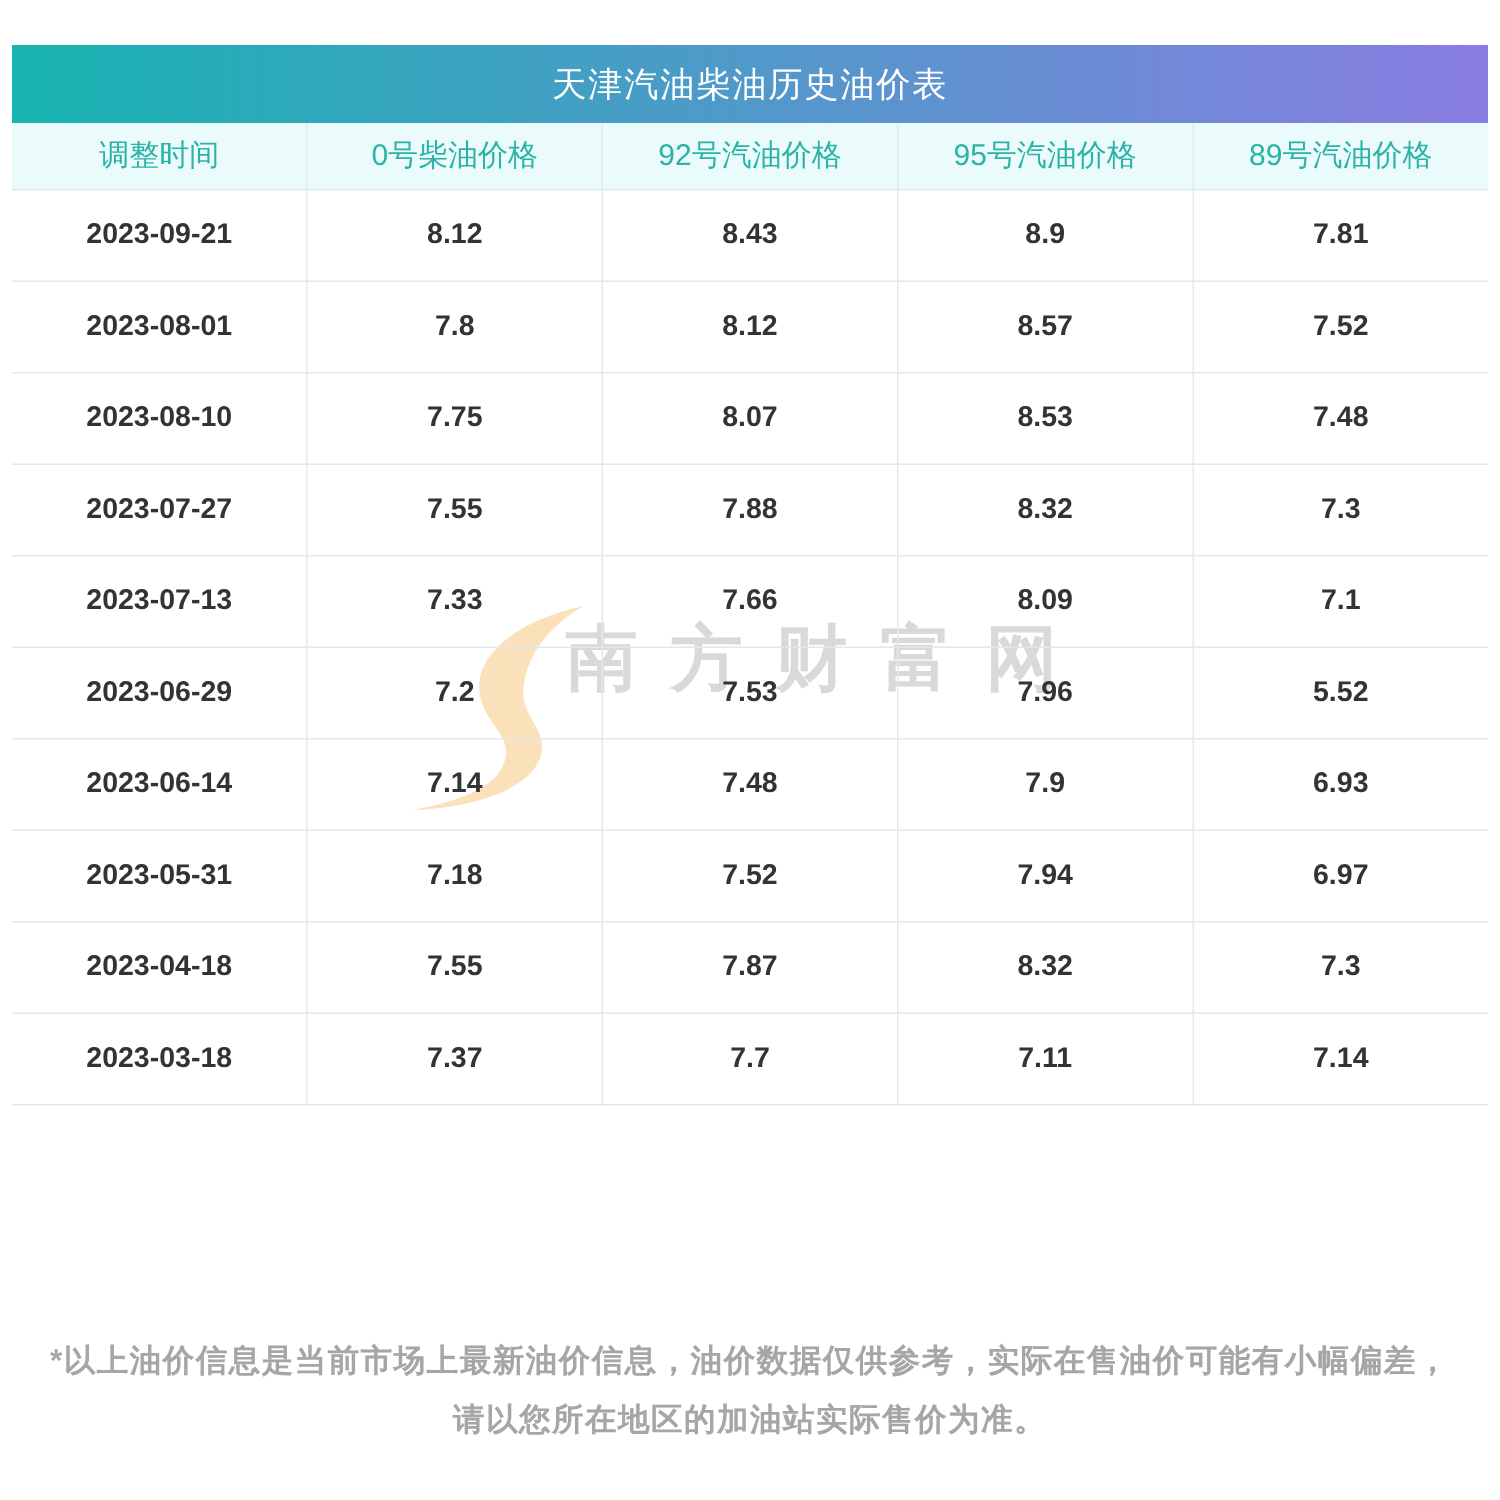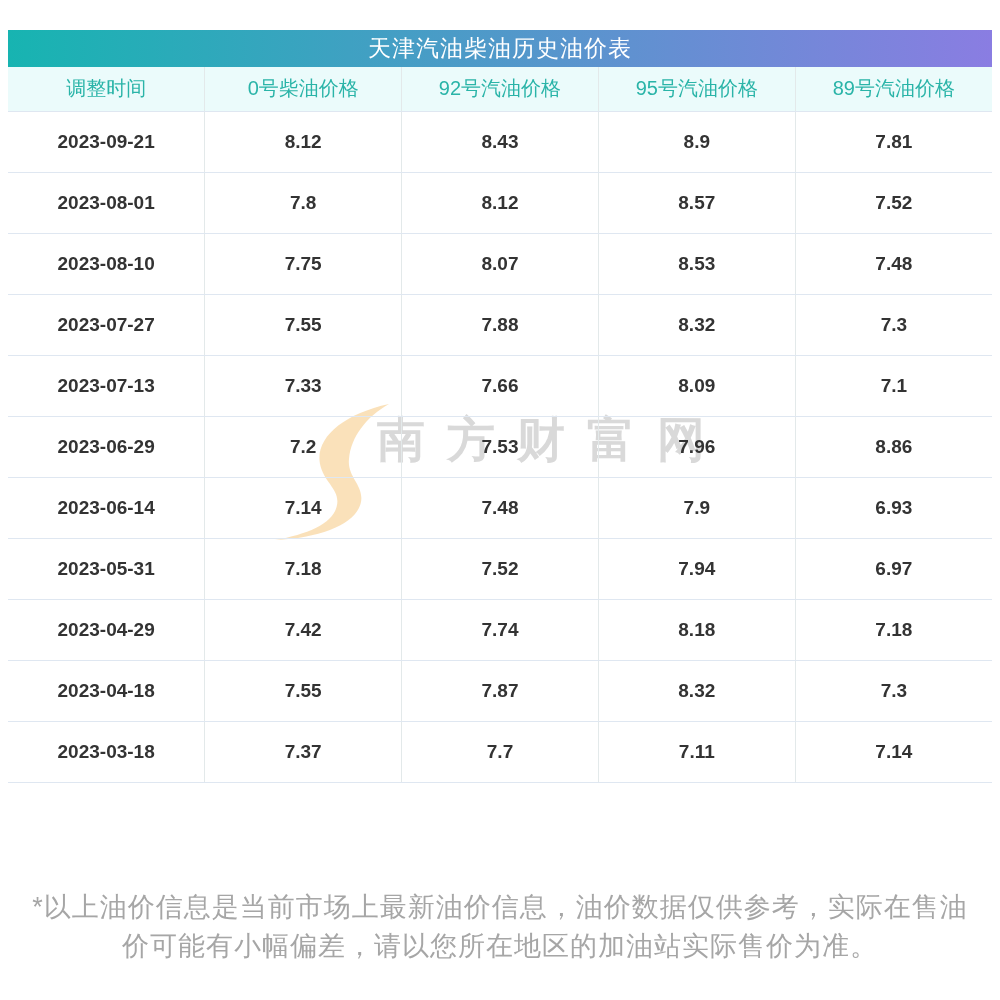--- a/index.html
+++ b/index.html
@@ -19,21 +19,21 @@
   body{
     width:1000px;height:1000px;
     font-family:"Liberation Sans","DejaVu Sans",sans-serif;
     position:relative;overflow:hidden;
   }
   .page{position:relative;width:1000px;height:1000px;background:#fff;}
 
   .table-wrap{position:absolute;left:8px;right:8px;top:30px;z-index:2;}
 
   .title-bar{
-    height:37px;
+    height:52px;
     background:linear-gradient(to right,var(--gradient-start),var(--gradient-end));
     color:#ffffff;
     display:flex;align-items:center;justify-content:center;
     font-size:23px;letter-spacing:1px;
   }
 
   table.price-table{
     width:100%;
     border-collapse:collapse;
     table-layout:fixed;
@@ -75,22 +75,23 @@
     font-family:"DejaVu Serif","Liberation Serif",serif;
     font-style:italic;font-size:54px;line-height:60px;
     color:var(--wm-orange);letter-spacing:3px;white-space:nowrap;
   }
 
   .footer-note{
     position:absolute;left:0;right:0;top:888px;
     padding:0 24px;
     text-align:center;
     color:var(--footer-text);
-    font-size:27px;line-height:39px;letter-spacing:1px;
+    font-size:21px;line-height:39px;letter-spacing:1px;
     z-index:2;
+    font-weight:bold;
   }
 </style>
 </head>
 <body>
 
 <div class="page">
 
   <div class="watermark">
     <svg class="wm-s" viewBox="0 0 120 140" aria-hidden="true">
       <path d="M116 2 C 70 12 42 36 47 62 C 51 81 67 87 64 103 C 61 121 36 132 2 138 C 50 136 84 121 88 100 C 91 83 74 75 76 57 C 78 35 93 15 116 2 Z" fill="#f9dcae" opacity="0.85"></path>
@@ -151,47 +152,40 @@
     <td>7.66</td>
     <td>8.09</td>
     <td>7.1</td>
   </tr>
 
   <tr>
     <td>2023-06-29</td>
     <td>7.2</td>
     <td>7.53</td>
     <td>7.96</td>
-    <td>8.86</td>
+    <td>5.52</td>
   </tr>
 
   <tr>
     <td>2023-06-14</td>
     <td>7.14</td>
     <td>7.48</td>
     <td>7.9</td>
     <td>6.93</td>
   </tr>
 
   <tr>
     <td>2023-05-31</td>
     <td>7.18</td>
     <td>7.52</td>
     <td>7.94</td>
     <td>6.97</td>
   </tr>
 
 
-  <tr>
-    <td>2023-04-29</td>
-    <td>7.42</td>
-    <td>7.74</td>
-    <td>8.18</td>
-    <td>7.18</td>
-  </tr>
 
   <tr>
     <td>2023-04-18</td>
     <td>7.55</td>
     <td>7.87</td>
     <td>8.32</td>
     <td>7.3</td>
   </tr>
 
   <tr>

